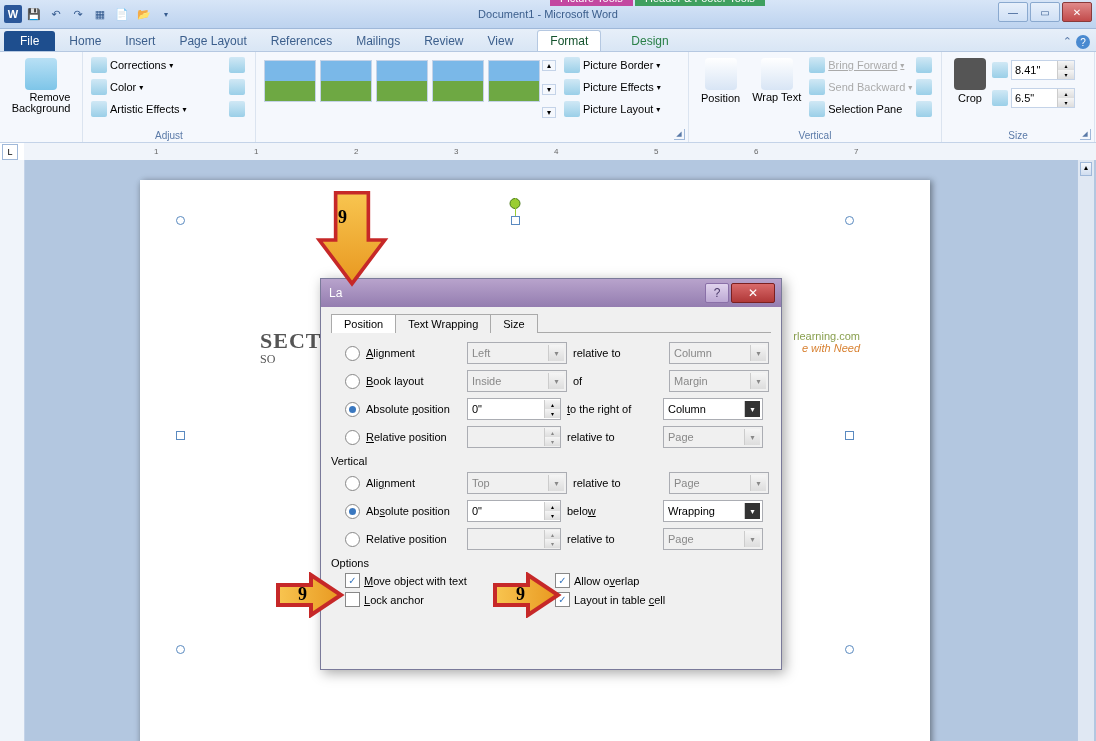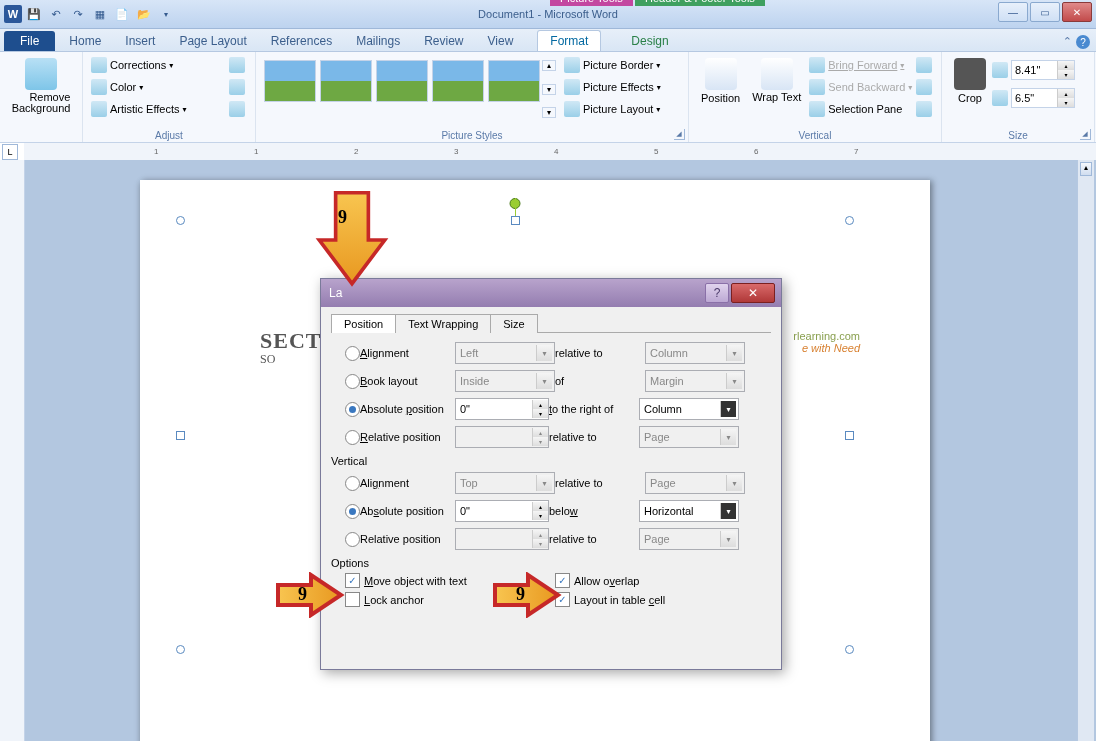--- a/index.html
+++ b/index.html
@@ -37,21 +37,21 @@
   .partial-text{position:absolute;right:-10px;top:110px;text-align:right;font-size:11px;}
   .dialog{position:absolute;left:320px;top:278px;width:460px;background:#f0f0f0;border:1px solid #7a7a9a;box-shadow:3px 3px 12px rgba(0,0,0,.35);}
   .dlg-title{height:28px;background:linear-gradient(#b8a3cc,#947db0);display:flex;align-items:center;padding:0 6px;color:#fff;font-size:12px;justify-content:space-between;}
   .dlg-close{width:42px;height:18px;background:linear-gradient(#d96a6a,#b03838);border:1px solid #7a2020;border-radius:2px;display:flex;align-items:center;justify-content:center;color:#fff;}
   .dlg-help{width:22px;height:18px;background:linear-gradient(#e0d3ed,#bca8d3);border:1px solid #8a70a8;border-radius:2px;display:flex;align-items:center;justify-content:center;color:#4a3a6a;margin-right:2px;}
   .dlg-body{padding:6px 10px 10px 10px;background:#f0f0f0;}
   .dlg-tabs{display:flex;border-bottom:1px solid #aaa;margin-bottom:6px;}
   .dtab{padding:3px 12px;background:#f0f0f0;border:1px solid #aaa;border-bottom:none;margin-right:-1px;position:relative;top:1px;font-size:11px;}
   .dtab.active{background:#fff;}
   .fieldset-label{font-size:11px;margin:4px 0 2px 0;}
-  .frow{display:flex;align-items:center;padding:3px 0 3px 14px;}
+  .frow{display:flex;align-items:center;gap:6px;padding:3px 0 3px 14px;}
   .radio{width:13px;height:13px;border:1px solid #888;border-radius:50%;background:#fff;display:flex;align-items:center;justify-content:center;flex-shrink:0;}
   .radio.sel::after{content:"";width:7px;height:7px;background:#3a78c0;border-radius:50%;}
   .rlabel{width:95px;flex-shrink:0;}
   .combo{width:92px;height:20px;border:1px solid #abadb3;background:#fff;display:flex;align-items:center;justify-content:space-between;padding:0 2px 0 4px;flex-shrink:0;}
   .combo.dis{background:#f0f0f0;color:#888;}
   .combo .dd{width:15px;height:16px;background:linear-gradient(#f5f5f5,#ddd);border-left:1px solid #ccc;display:flex;align-items:center;justify-content:center;font-size:8px;}
   .spinner{width:92px;height:20px;border:1px solid #abadb3;background:#fff;display:flex;align-items:center;flex-shrink:0;}
   .spinner.dis{background:#f0f0f0;color:#888;}
   .spinner input{border:none;width:70px;padding-left:4px;font-size:11px;background:transparent;outline:none;}
   .spin-btns{width:16px;display:flex;flex-direction:column;border-left:1px solid #ccc;}
@@ -102,21 +102,21 @@
 <div class="tab-row">
   <div class="file-tab">File</div>
   <div class="tab">Home</div>
   <div class="tab">Insert</div>
   <div class="tab">Page Layout</div>
   <div class="tab">References</div>
   <div class="tab">Mailings</div>
   <div class="tab">Review</div>
   <div class="tab">View</div>
   <div style="width:12px;"></div>
-  <div class="tab active" style="color:#0369a1;">Format</div>
+  <div class="tab active" style="color:#14532d;">Format</div>
   <div style="width:18px;"></div>
   <div class="tab" style="color:#2a8048;">Design</div>
   <div style="position:absolute;right:6px;bottom:2px;display:flex;gap:4px;">
     <div style="color:#5a7aa8;">⌃</div>
     <div style="width:14px;height:14px;border-radius:50%;background:#4a8ad0;color:#fff;font-size:10px;display:flex;align-items:center;justify-content:center;">?</div>
   </div>
 </div>
 
 <div class="ribbon">
   <div class="rgroup" style="width:70px;">
@@ -183,21 +183,20 @@
             <span>Picture Effects</span>
             <span style="font-size:8px;">▾</span>
           </div>
         <div class="smallrow">
             <div class="sicon"></div>
             <span>Picture Layout</span>
             <span style="font-size:8px;">▾</span>
           </div>
       </div>
     </div>
-    <div class="glabel">Picture Styles</div>
     <div class="dlauncher">◢</div>
   </div>
   <div class="rgroup" style="width:240px;">
     <div style="display:flex;">
       <div class="bigbtn">
           <div class="bigicon" style="background:linear-gradient(#fff,#d8e5f5);"></div>
           <div>Position</div>
         </div>
       <div class="bigbtn">
           <div class="bigicon" style="background:linear-gradient(#fff,#d8e5f5);"></div>
@@ -405,21 +404,21 @@
       <div class="rlabel">Ab<span class="u">s</span>olute position</div>
       <div class="spinner">
           <input value="0&quot;" style="">
           <div class="spin-btns">
             <div>▴</div>
             <div>▾</div>
           </div>
         </div>
       <div class="mid">belo<span class="u">w</span></div>
       <div class="combo">
-          <span>Horizontal</span>
+          <span>Wrapping</span>
           <div class="dd" style="background:#333;color:#fff;">▾</div>
         </div>
     </div>
     <div class="frow">
       <div class="radio"></div>
       <div class="rlabel">Relative position</div>
       <div class="spinner dis">
           <input disabled="" style="">
           <div class="spin-btns">
             <div>▴</div>

